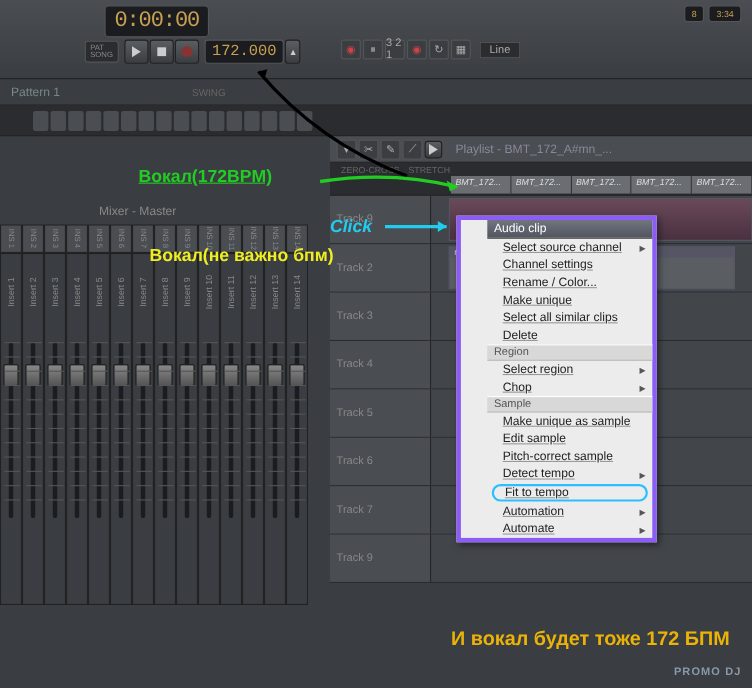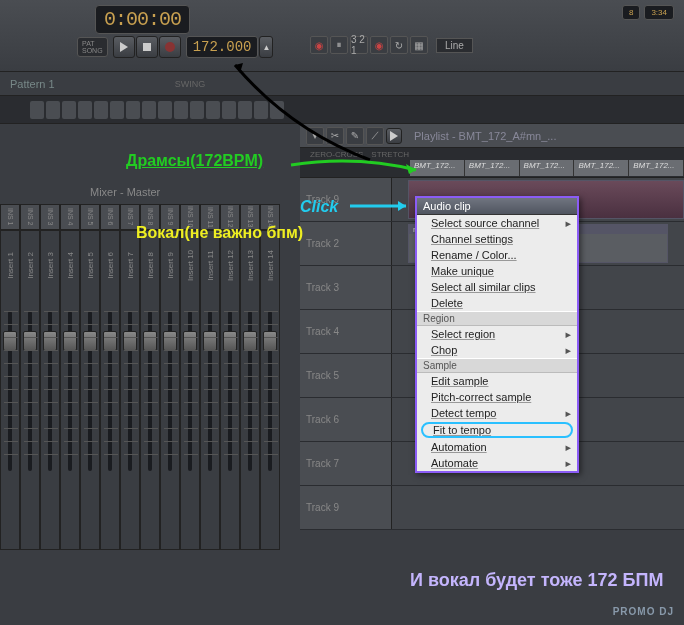--- a/index.html
+++ b/index.html
@@ -55,33 +55,33 @@
 .tracks { position: relative; }
 .track { height: 44px; border-bottom: 1px solid #2a2c30; display: flex; }
 .track-header { width: 92px; background: #4a4d52; border-right: 1px solid #222; display: flex; align-items: center; padding: 0 6px; font-size: 10px; color: #888; }
 .track-content { flex: 1; background: #42454a; position: relative; }
 .wave-clip { position: absolute; top: 2px; bottom: 2px; background: #3a4050; border: 1px solid #556; }
 .wave-clip.pink { background: linear-gradient(#6a4a5a, #4a3040); }
 .wave-clip.grey { background: #5a5d62; }
 .wave-title { font-size: 8px; color: #ccc; background: #556; padding: 0 4px; }
 
 
-.context-menu { position: absolute; left: 415px; top: 196px; width: 164px; background: #ececec; border: 2px solid #8b5cf6; box-shadow: 2px 2px 6px rgba(0,0,0,0.5); z-index: 100; }
+.context-menu { position: absolute; left: 415px; top: 196px; width: 182px; background: #ececec; border: 4px solid #8b5cf6; box-shadow: 2px 2px 6px rgba(0,0,0,0.5); z-index: 100; padding-left: 24px; }
 .ctx-title { background: linear-gradient(#707580,#505560); color: #fff; padding: 2px 6px; font-size: 11px; border-bottom: 1px solid #333; }
 .ctx-section { background: #d8d8d8; color: #555; padding: 1px 6px; font-size: 10px; border-bottom: 1px solid #bbb; border-top: 1px solid #fff; }
 .ctx-item { padding: 2px 6px 2px 14px; font-size: 11px; color: #222; cursor: pointer; text-decoration: underline; text-decoration-color: #999; }
 .ctx-item.arrow::after { content: '▸'; float: right; color: #555; }
 .ctx-item.highlight { border: 2px solid #2ac0ff; border-radius: 10px; margin: 1px 4px; padding: 0 6px 0 10px; }
 
 
 .annot { position: absolute; font-size: 16px; font-weight: bold; pointer-events: none; z-index: 200; }
 .annot.green { color: #2c2; text-decoration: underline; top: 152px; left: 126px; }
 .annot.yellow { color: #ee2; top: 224px; left: 136px; }
 .annot.cyan1 { color: #2ce; top: 198px; left: 300px; font-style: italic; }
-.annot.cyan2 { color: #c4b5fd; top: 570px; left: 410px; font-size: 18px; }
+.annot.cyan2 { color: #eab308; top: 570px; left: 410px; font-size: 18px; }
 .arrow-svg { position: absolute; pointer-events: none; z-index: 150; }
 .watermark { position: absolute; bottom: 8px; right: 10px; color: #8899aa; font-size: 10px; font-weight: bold; letter-spacing: 1px; }
 </style>
 </head>
 <body>
 
 <div class="top-bar">
   <div class="time-display">0:00:00</div>
   <div class="transport">
     <div class="pat-song">
@@ -464,29 +464,30 @@
   <div class="ctx-item arrow">Select source channel</div>
   <div class="ctx-item">Channel settings</div>
   <div class="ctx-item">Rename / Color...</div>
   <div class="ctx-item">Make unique</div>
   <div class="ctx-item">Select all similar clips</div>
   <div class="ctx-item">Delete</div>
   <div class="ctx-section">Region</div>
   <div class="ctx-item arrow">Select region</div>
   <div class="ctx-item arrow">Chop</div>
   <div class="ctx-section">Sample</div>
+  <div class="ctx-item">Make unique as sample</div>
   <div class="ctx-item">Edit sample</div>
   <div class="ctx-item">Pitch-correct sample</div>
   <div class="ctx-item arrow">Detect tempo</div>
   <div class="ctx-item highlight">Fit to tempo</div>
   <div class="ctx-item arrow">Automation</div>
   <div class="ctx-item arrow">Automate</div>
 </div>
 
-<div class="annot green">Драмсы(172BPM)</div>
+<div class="annot green">Вокал(172BPM)</div>
 <div class="annot yellow">Вокал(не важно бпм)</div>
 <div class="annot cyan1">Click</div>
 <div class="annot cyan2">И вокал будет тоже 172 БПМ</div>
 
 <svg class="arrow-svg" style="left:230px;top:60px;width:200px;height:120px;">
   <path d="M 5 5 Q 60 70 140 100" stroke="#000" stroke-width="3" fill="none"></path>
   <path d="M 5 5 l 8 -2 l -3 10 z" fill="#000"></path>
 </svg>
 <svg class="arrow-svg" style="left:348px;top:196px;width:70px;height:20px;">
   <path d="M 2 10 L 58 10" stroke="#2ce" stroke-width="3" fill="none"></path>

